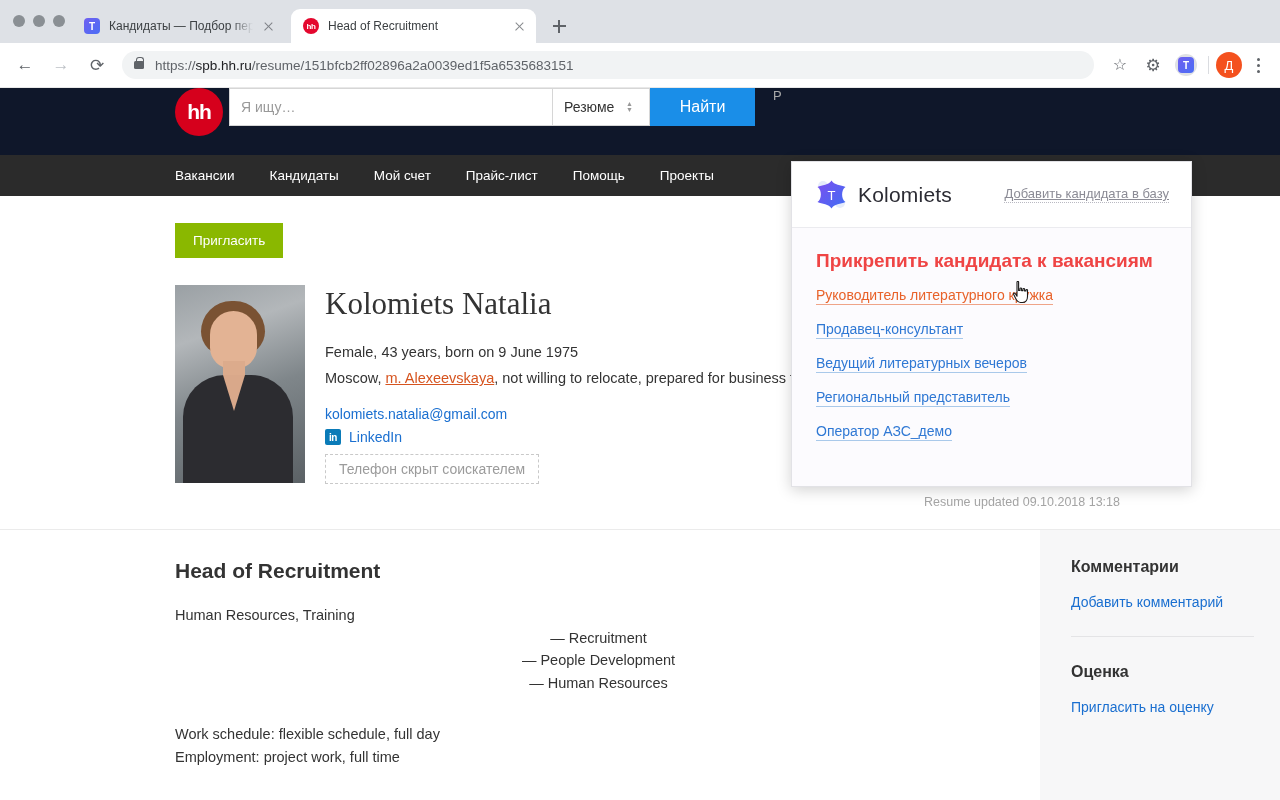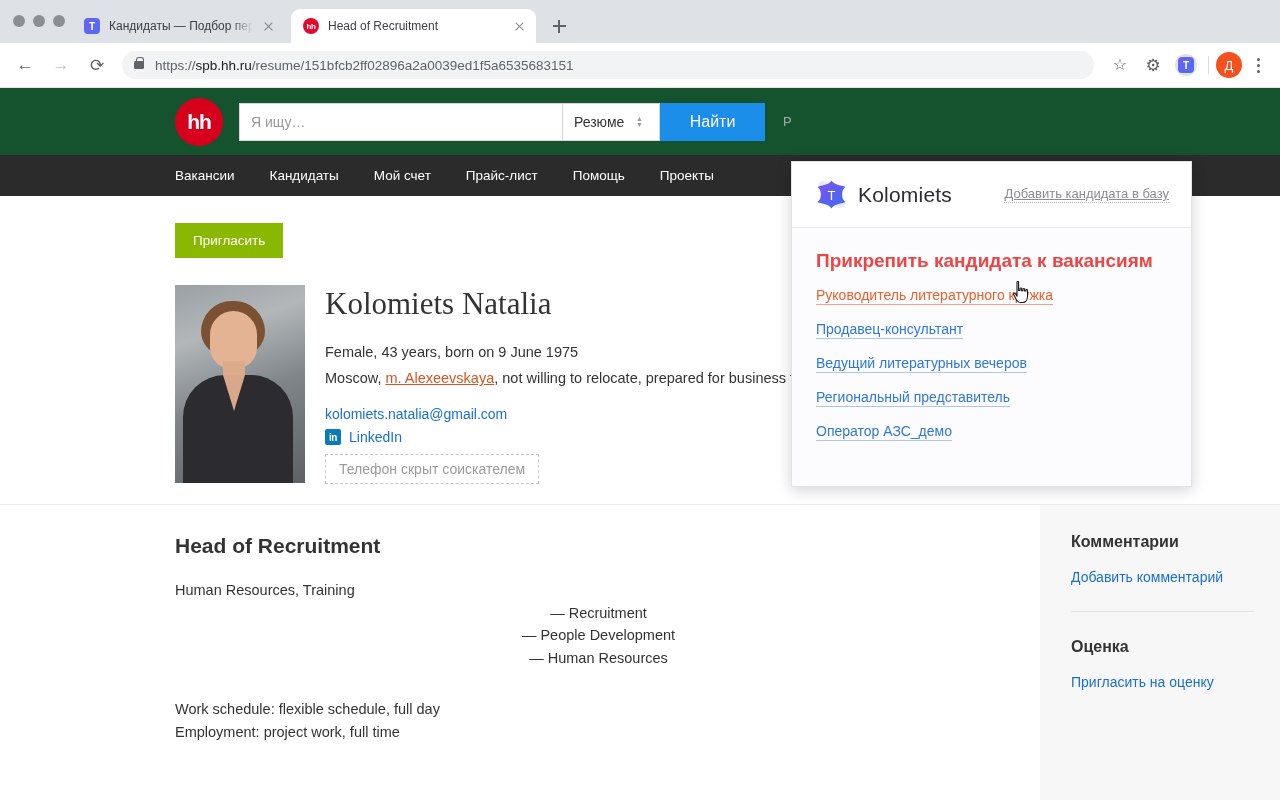--- a/index.html
+++ b/index.html
@@ -154,31 +154,31 @@
   .kebab {
     width: 24px; flex: 0 0 24px; display: flex; flex-direction: column;
     align-items: center; gap: 3px; margin-left: 4px;
   }
   .kebab span { width: 3px; height: 3px; border-radius: 50%; background: #5f6368; display: block; }
 
   
   .page { position: relative; width: 1280px; height: 712px; background: #fff; overflow: hidden; }
 
   .hh-header {
-    height: 67px; background: #14532d;
-    display: flex; align-items: center; padding-left: 175px;
+    height: 67px; background: #0f172a;
+    display: flex; padding-left: 175px;
   }
   .hh-logo {
     width: 48px; height: 48px; border-radius: 50%;
     background: #d6001c; color: #fff;
     display: flex; align-items: center; justify-content: center;
     font-size: 21px; font-weight: bold; letter-spacing: -1px;
     flex: 0 0 48px;
   }
-  .search-wrap { display: flex; margin-left: 16px; height: 38px; }
+  .search-wrap { display: flex; margin-left: 6px; height: 38px; }
   .search-input {
     width: 323px; height: 38px;
     border: 1px solid #d6d6d6; border-right: none;
     padding: 0 11px; font-size: 14px; color: #999;
     display: flex; align-items: center; background: #fff;
   }
   .search-select {
     width: 98px; height: 38px; border: 1px solid #d6d6d6;
     background: #fff; display: flex; align-items: center;
     justify-content: space-between; padding: 0 16px 0 11px;
@@ -419,20 +419,21 @@
             <div class="li-row">
               <span class="li-icon">in</span>
               <a href="#" class="li-link">LinkedIn</a>
             </div>
             <div class="phone-hidden">Телефон скрыт соискателем</div>
           </div>
         </div>
       </div>
     </div>
 
+    <div class="updated">Resume updated 09.10.2018 13:18</div>
 
     <div class="lower">
       <div class="lower-main">
         <h2 class="job-title">Head of Recruitment</h2>
         <div class="spec">
           <div>Human Resources, Training</div>
           <ul>
             <li>Recruitment</li>
             <li>People Development</li>
             <li>Human Resources</li>

